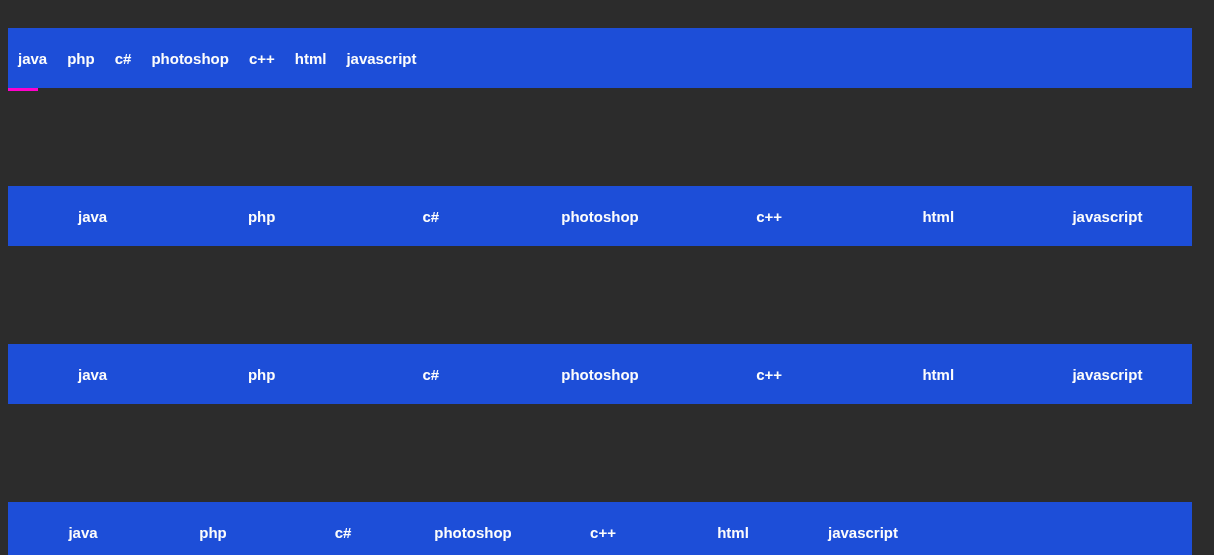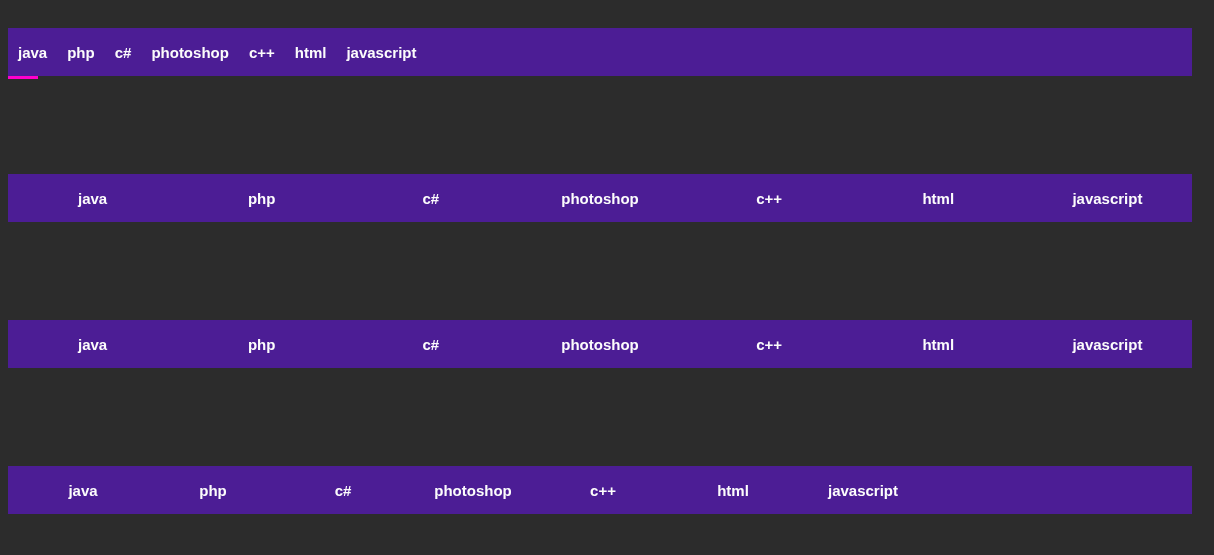--- a/index.html
+++ b/index.html
@@ -9,24 +9,24 @@
     font-size: 15px;
     color: #fcfcfc;
     width: 1214px;
     height: 555px;
     overflow: hidden;
   }
   .spacer-top   { height: 28px; }
   .spacer-mid   { height: 98px; }
 
   .navbar {
-    background: #4c1d95;
+    background: #1d4ed8;
     width: 1184px;
     margin: 0 8px 0 8px;
-    height: 48px;
+    height: 60px;
     display: flex;
     align-items: center;
     position: relative;
   }
 
   
   .row1 .item {
     padding: 0 10px;
     height: 48px;
     display: flex;

